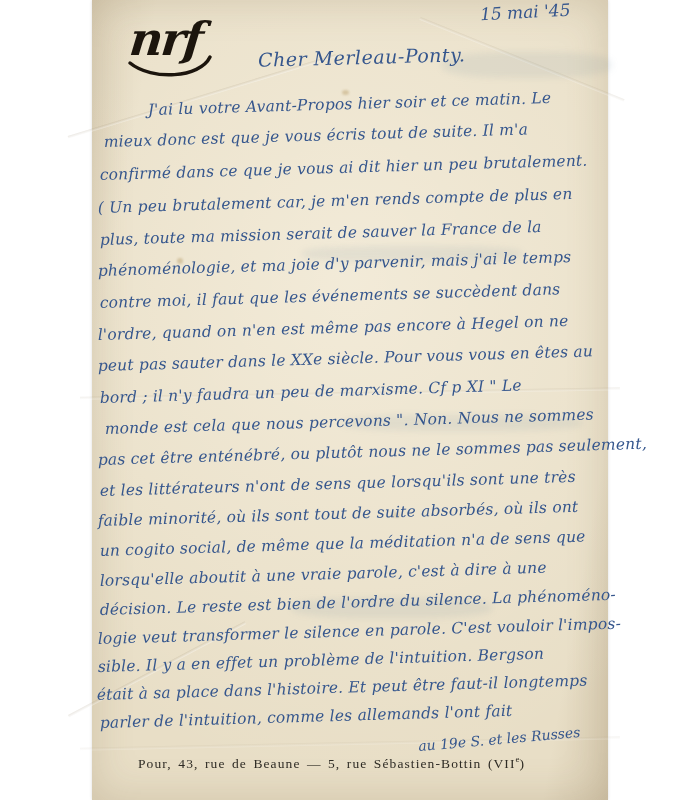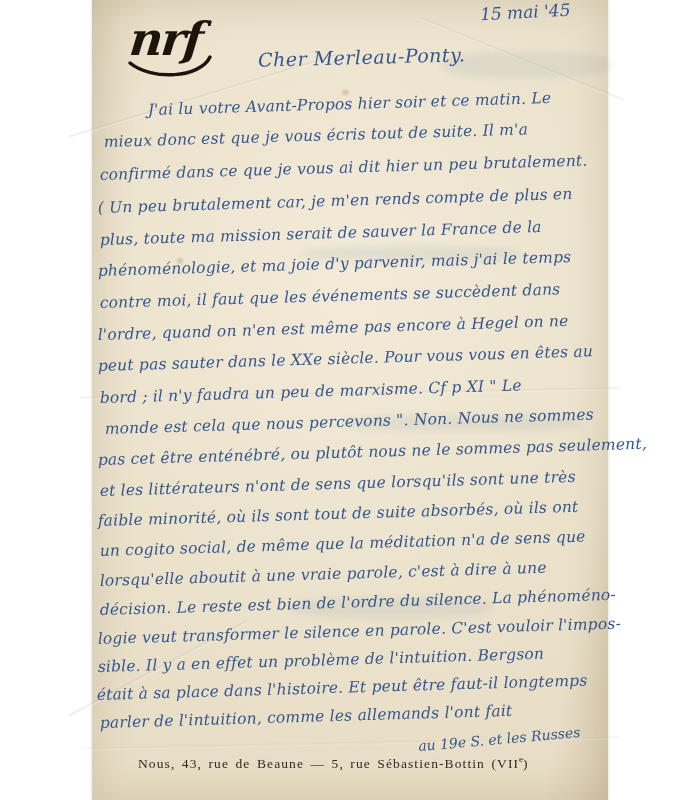--- a/index.html
+++ b/index.html
@@ -168,16 +168,16 @@
     <div class="ink line" style="left:8px;  top:542px;">un cogito social, de même que la méditation n'a de sens que</div>
     <div class="ink line" style="left:8px;  top:572px;">lorsqu'elle aboutit à une vraie parole, c'est à dire à une</div>
     <div class="ink line" style="left:8px;  top:601px;">décision. Le reste est bien de l'ordre du silence. La phénoméno-</div>
     <div class="ink line" style="left:6px;  top:630px;">logie veut transformer le silence en parole. C'est vouloir l'impos-</div>
     <div class="ink line" style="left:6px;  top:658px;">sible. Il y a en effet un problème de l'intuition. Bergson</div>
     <div class="ink line" style="left:5px;  top:686px;">était à sa place dans l'histoire. Et peut être faut-il longtemps</div>
     <div class="ink line" style="left:8px;  top:714px;">parler de l'intuition, comme les allemands l'ont fait</div>
 
     <div class="ink insert-note">au 19e S. et les Russes</div>
 
-    <div class="footer"><span>Nous, 43, rue de Beaune — 5, rue Sébastien-Bottin (VII</span><span class="ordinal">e</span><span>)</span></div>
+    <div class="footer"><span>Pour, 43, rue de Beaune — 5, rue Sébastien-Bottin (VII</span><span class="ordinal">e</span><span>)</span></div>
 
   </div>
 </div>
 
 </body></html>

